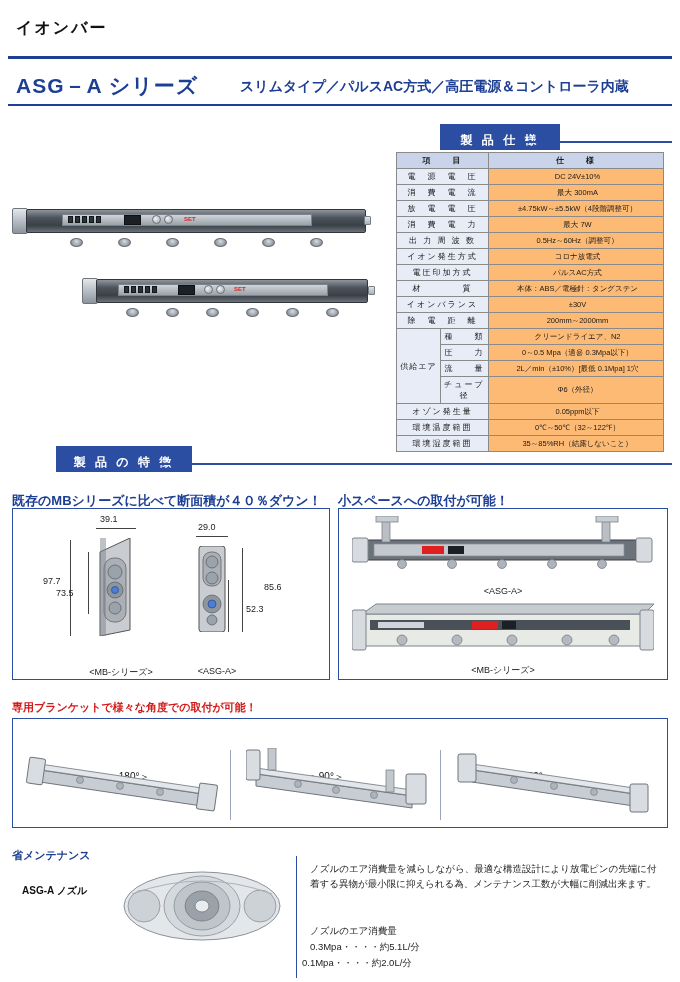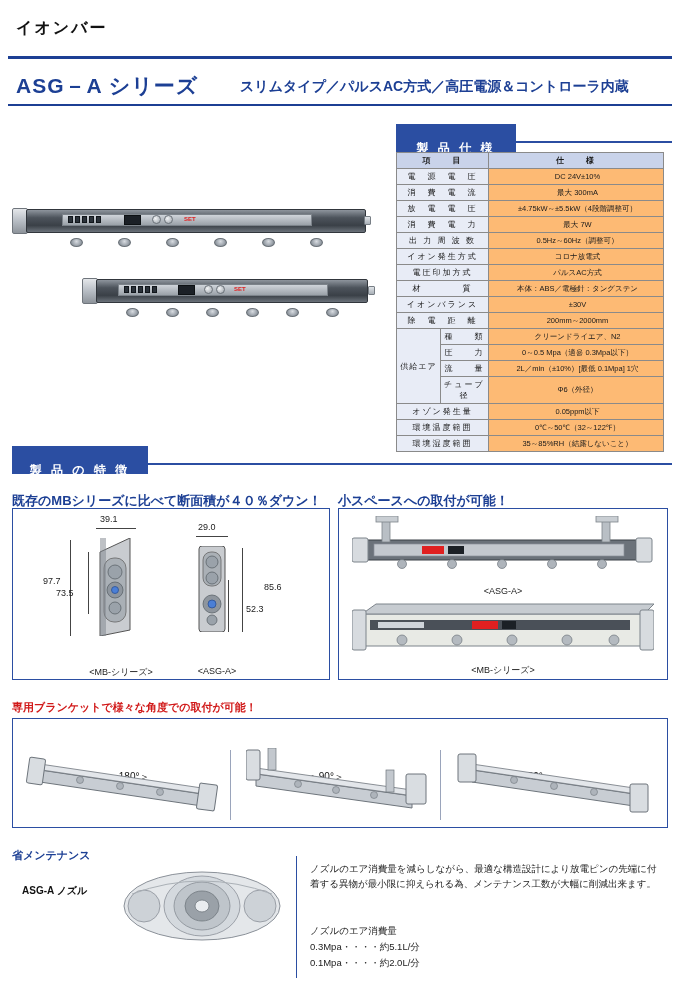--- a/index.html
+++ b/index.html
@@ -56,21 +56,22 @@
   .banner {
     position: absolute;
     height: 26px;
     background: #2b4ea2;
     color: #fff;
     font-size: 12px;
     font-weight: bold;
     letter-spacing: 3px;
     text-align: center;
     line-height: 20px;
-    padding: 14px 10px;
+    padding: 6px 10px;
+    margin-left: 44px;
   }
   .banner-tail {
     position: absolute;
     height: 2px;
     background: #2b4ea2;
   }
 
   
   .spec-table {
     position: absolute;
@@ -493,13 +494,13 @@
     <ellipse cx="80" cy="44" rx="7" ry="6" fill="#e9ecef" stroke="#71787f" stroke-width="0.8"></ellipse>
     <path d="M10 32 Q80 6 150 32" fill="none" stroke="#aab0b6" stroke-width="1"></path>
   </svg>
 </div>
 
 <div class="vline" style="left:296px; top:856px; height:122px;"></div>
 
 <div class="body-text" style="left:310px; top:862px; width:352px;">ノズルのエア消費量を減らしながら、最適な構造設計により放電ピンの先端に付着する異物が最小限に抑えられる為、メンテナンス工数が大幅に削減出来ます。</div>
 <div class="body-text" style="left:310px; top:924px; width:300px;">ノズルのエア消費量</div>
 <div class="body-text" style="left:310px; top:940px; width:300px;">0.3Mpa・・・・約5.1L/分</div>
-<div class="body-text" style="left:310px; top:956px; width:300px;">0.1Mpa・・・・約2.0L/分</div>
+<div class="body-text" style="left:302px; top:956px; width:300px;">0.1Mpa・・・・約2.0L/分</div>
 
 </body></html>

